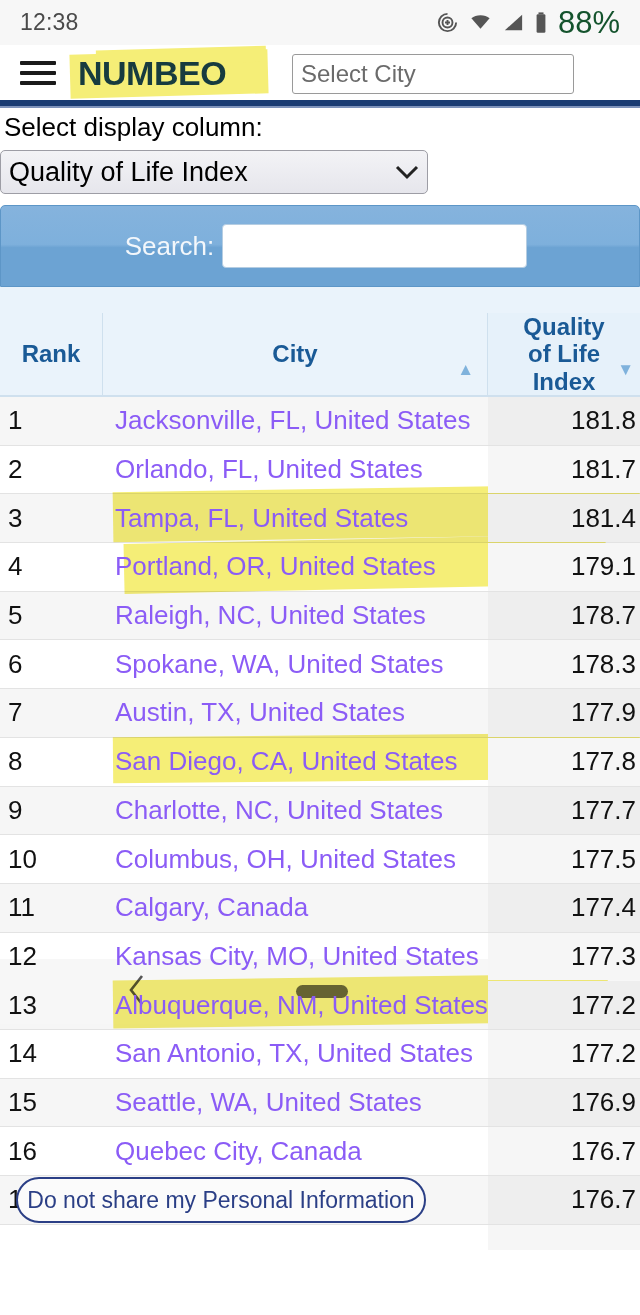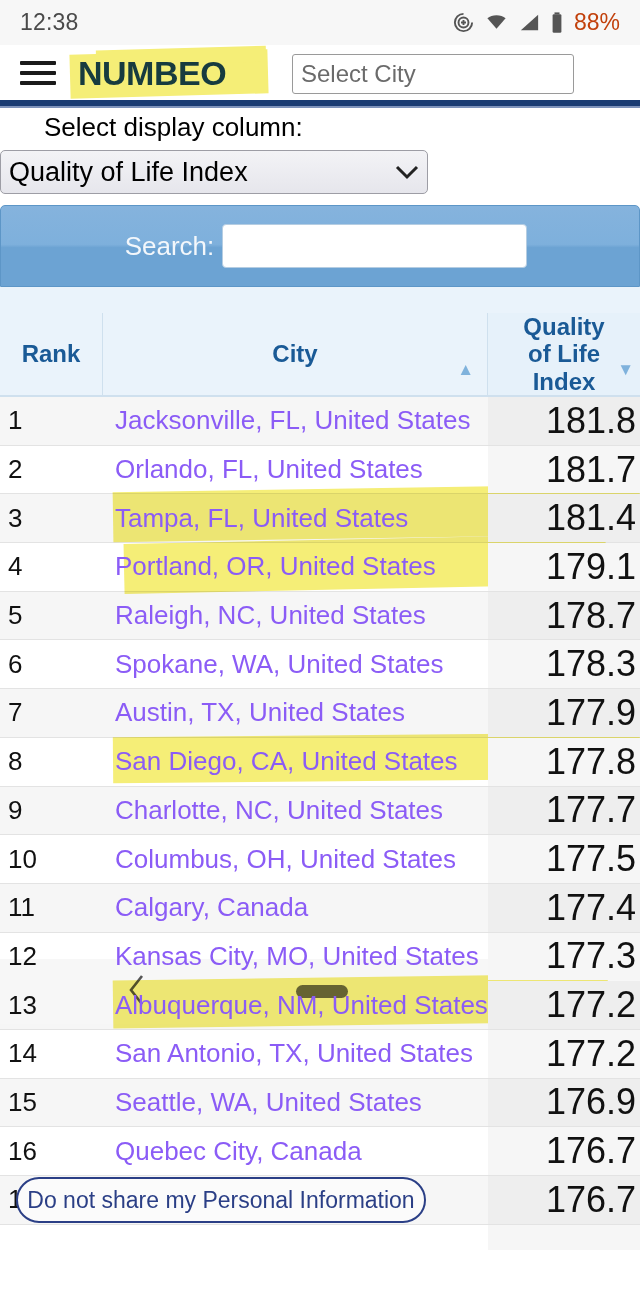--- a/index.html
+++ b/index.html
@@ -14,21 +14,21 @@
   
   .statusbar {
     position: absolute; top: 0; left: 0; width: 640px; height: 45px;
     background: #f7f7f7;
     display: flex; align-items: center; justify-content: space-between;
     padding: 0 20px;
   }
   .status-time { font-size: 23px; color: #4a4a4a; letter-spacing: .2px; }
   .status-icons { display: flex; align-items: center; gap: 9px; }
   .status-icons svg { display: block; }
-  .status-batt { font-size: 23px; color: #c2410c; margin-left: 1px; }
+  .status-batt { font-size: 31px; color: #14532d; margin-left: 1px; }
 
   
   .appheader {
     position: absolute; top: 45px; left: 0; width: 640px; height: 55px;
     background: #ffffff; display: flex; align-items: center;
   }
   .hamburger {
     position: absolute; left: 20px; top: 58px;
     width: 36px; height: 30px;
     display: flex; flex-direction: column; justify-content: space-between;
@@ -64,21 +64,21 @@
     background: #1b3c73;
   }
   .navy-rule-light {
     position: absolute; top: 106px; left: 0; width: 640px; height: 2px;
     background: #7f93bb;
   }
 
   
   .sel-label {
     position: absolute; top: 112px; left: 4px;
-    font-size: 26px; color: #000; margin-left: 40px;
+    font-size: 26px; color: #000;
   }
   .sel-box {
     position: absolute; top: 150px; left: 0;
     width: 428px; height: 44px;
     background: linear-gradient(#f3f3f6, #e6e6ec);
     border: 1px solid #9d9da5; border-radius: 5px;
     display: flex; align-items: center;
   }
   .sel-val { font-size: 27px; color: #000; padding-left: 8px; flex: 1; }
   .sel-caret {
@@ -133,21 +133,21 @@
   .c-rank {
     width: 103px; display: flex; align-items: center;
     padding-left: 8px; font-size: 26px; color: #111;
   }
   .c-city {
     width: 385px; display: flex; align-items: center;
     padding-left: 12px; font-size: 26px; color: #8b5cf6;
   }
   .c-idx {
     width: 152px; display: flex; align-items: center; justify-content: flex-end;
-    padding-right: 4px; font-size: 36px; color: #111;
+    padding-right: 4px; font-size: 26px; color: #111;
   }
   .row.odd  .c-idx { background: #eeeeee; }
   .row.even .c-idx { background: #f6f6f6; }
 
   
   .hl {
     position: absolute; background: #f5ee77; z-index: 1;
     pointer-events: none; mix-blend-mode: multiply;
   }
   .row .c-rank, .row .c-city, .row .c-idx { position: relative; z-index: 2; }

